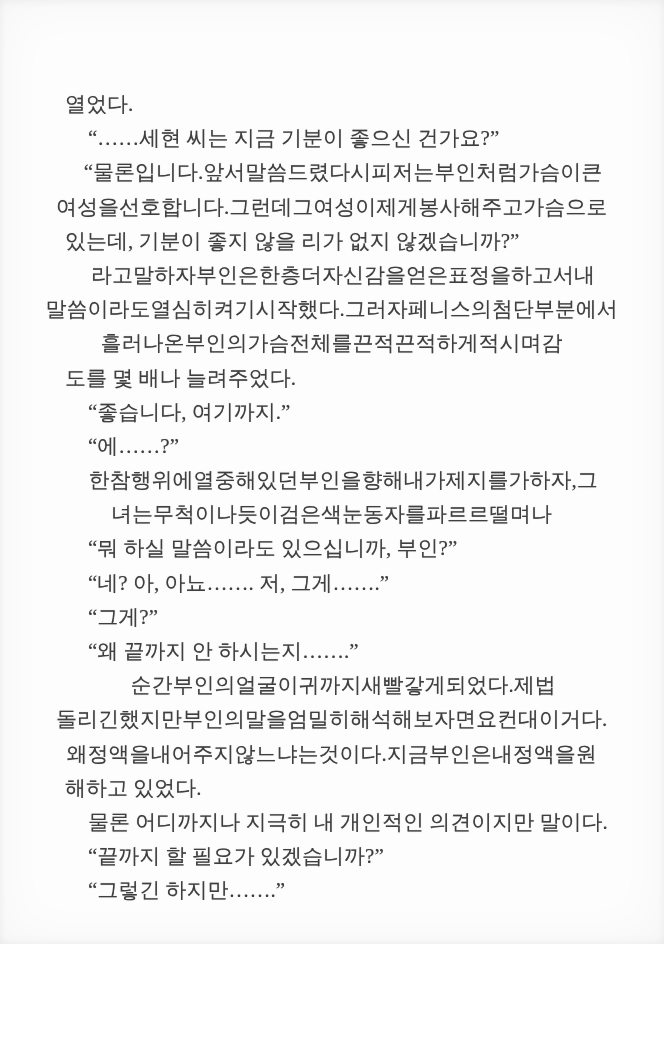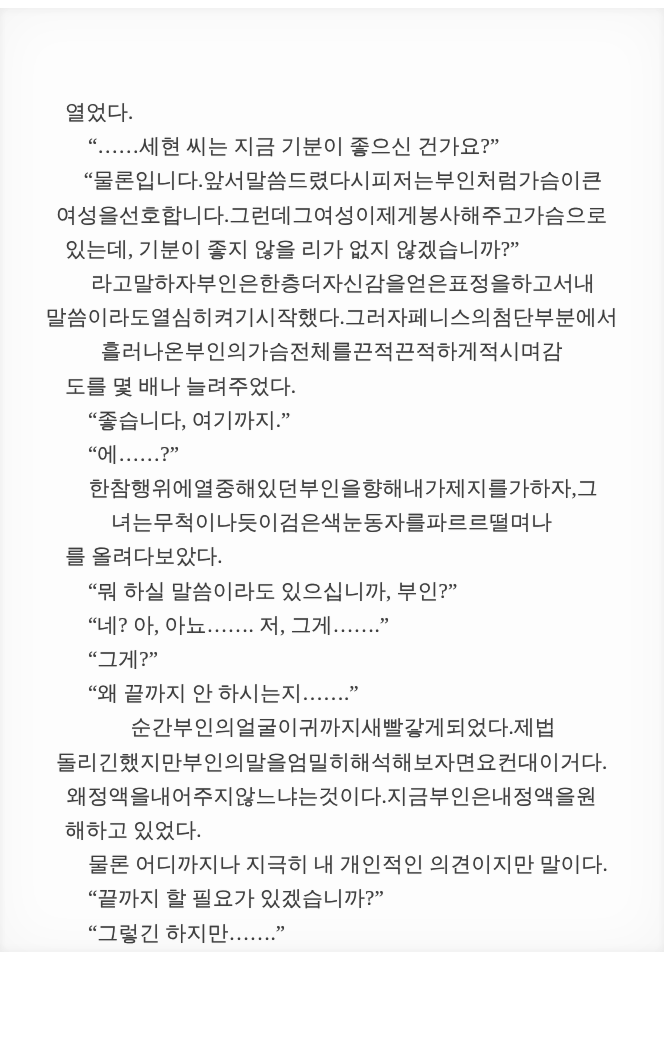--- a/index.html
+++ b/index.html
@@ -4,21 +4,21 @@
 <style>
   html, body {
     margin: 0;
     padding: 0;
     background: #ffffff;
   }
   .page {
     position: relative;
     width: 664px;
     height: 944px;
-    margin: 8px auto;
+    margin: 0 auto;
     background: #fdfdfd;
     box-shadow:
       inset 0 0 55px rgba(0,0,0,0.035),
       inset 0 3px 8px rgba(0,0,0,0.035),
       inset 0 -3px 8px rgba(0,0,0,0.03);
     overflow: hidden;
     font-family: "Liberation Serif", "DejaVu Serif", serif;
   }
   .text-block {
     position: absolute;
@@ -156,21 +156,20 @@
       <div class="line fill">
         <span>녀는</span>
         <span>무척이나</span>
         <span>듯이</span>
         <span>검은색</span>
         <span>눈동자를</span>
         <span>파르르</span>
         <span>떨며</span>
         <span>나</span>
       </div>
-      <div class="line">를 올려다보았다.</div>
       <div class="line indent">“뭐 하실 말씀이라도 있으십니까, 부인?”</div>
       <div class="line indent">“네? 아, 아뇨……. 저, 그게…….”</div>
       <div class="line indent">“그게?”</div>
       <div class="line indent">“왜 끝까지 안 하시는지…….”</div>
       <div class="line indent fill">
         <span>순간</span>
         <span>부인의</span>
         <span>얼굴이</span>
         <span>귀까지</span>
         <span>새빨갛게</span>

